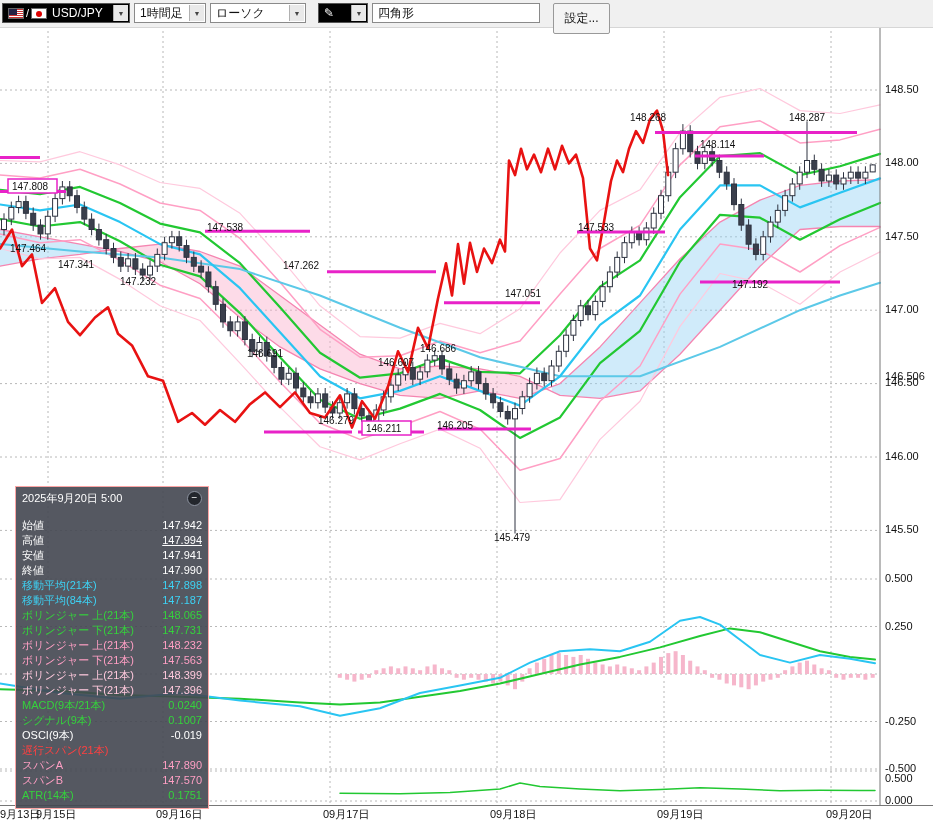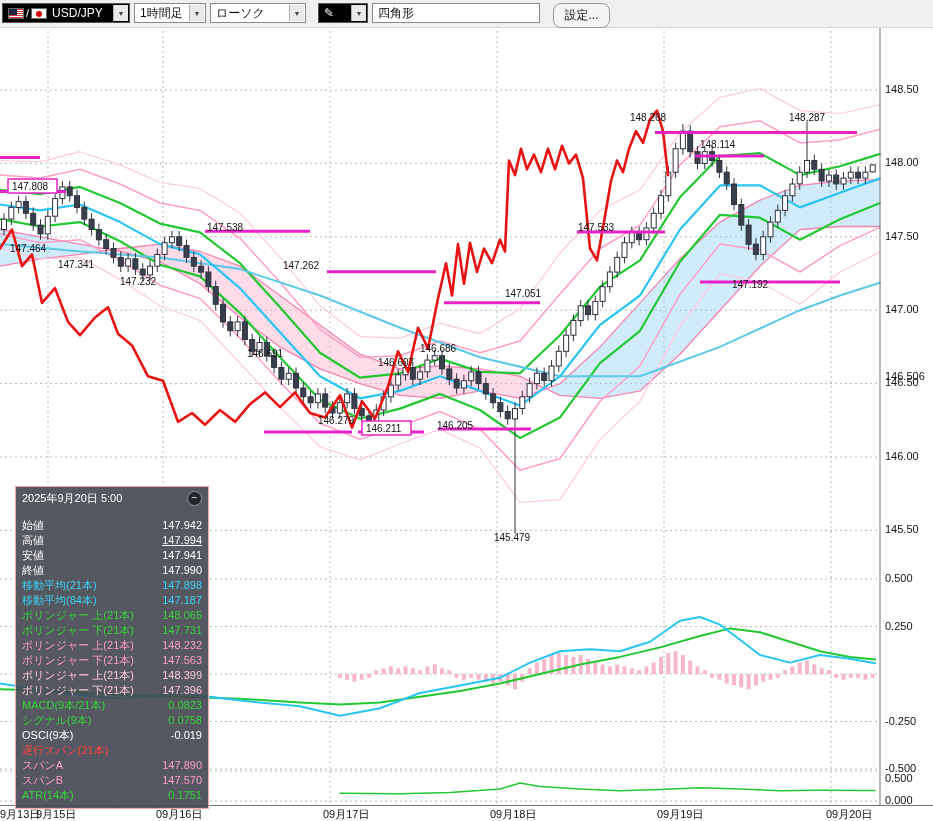--- a/index.html
+++ b/index.html
@@ -18,22 +18,22 @@
         font-size:7px;color:#444;}
   .ctrl.dark{background:#000;color:#fff;border-color:#555;}
   .flag{width:16px;height:11px;position:relative;display:inline-block;margin-right:2px;
         border:1px solid #666;box-sizing:border-box;overflow:hidden;flex:none;}
   .flag.us{background:repeating-linear-gradient(180deg,#c33 0 1px,#fff 1px 2px);}
   .flag.us:before{content:"";position:absolute;left:0;top:0;width:8px;height:6px;background:#224;}
   .flag.jp{background:#fff;}
   .flag.jp:before{content:"";position:absolute;left:4px;top:2px;width:6px;height:6px;
         border-radius:50%;background:#d00;}
   .slash{color:#fff;margin:0 2px 0 0;font-size:11px;}
-  .btn{position:absolute;top:3px;height:25px;box-sizing:border-box;background:#f4f4f4;
-       border:1px solid #999;border-radius:8px;font-size:12px;color:#111;
+  .btn{position:absolute;top:3px;height:31px;box-sizing:border-box;background:#f4f4f4;
+       border:1px solid #999;border-radius:2px;font-size:12px;color:#111;
        display:flex;align-items:center;justify-content:center;cursor:default;}
   
   .panel{position:absolute;left:15px;top:486px;width:194px;z-index:20;box-sizing:border-box;
          background:rgba(66,70,80,0.90);border:1px solid #fca5a5;color:#fff;
          font-size:11px;padding:4px 6px 5px 6px;}
   .panel .hdr{display:flex;align-items:center;justify-content:space-between;height:15px;
          margin-bottom:12px;}
   .panel .hdr .ttl{white-space:nowrap;}
   .collapse{width:13px;height:13px;border-radius:50%;background:#23262c;border:1px solid #8d93a0;
          color:#fff;font-size:10px;line-height:11px;text-align:center;cursor:default;flex:none;}
@@ -552,25 +552,25 @@
         <div class="trow">
           <span style="color: rgb(255, 201, 221);">ボリンジャー 上(21本)</span>
           <span style="color: rgb(255, 201, 221);">148.399</span>
         </div>
         <div class="trow">
           <span style="color: rgb(255, 201, 221);">ボリンジャー 下(21本)</span>
           <span style="color: rgb(255, 201, 221);">147.396</span>
         </div>
         <div class="trow">
           <span style="color: rgb(53, 210, 60);">MACD(9本/21本)</span>
-          <span style="color: rgb(53, 210, 60);">0.0823</span>
+          <span style="color: rgb(53, 210, 60);">0.0240</span>
         </div>
         <div class="trow">
           <span style="color: rgb(53, 210, 60);">シグナル(9本)</span>
-          <span style="color: rgb(53, 210, 60);">0.0758</span>
+          <span style="color: rgb(53, 210, 60);">0.1007</span>
         </div>
         <div class="trow">
           <span style="color: rgb(255, 255, 255);">OSCI(9本)</span>
           <span style="color: rgb(255, 255, 255);">-0.019</span>
         </div>
         <div class="trow">
           <span style="color: rgb(255, 64, 64);">遅行スパン(21本)</span>
           <span style="color: rgb(255, 64, 64);"></span>
         </div>
         <div class="trow">

